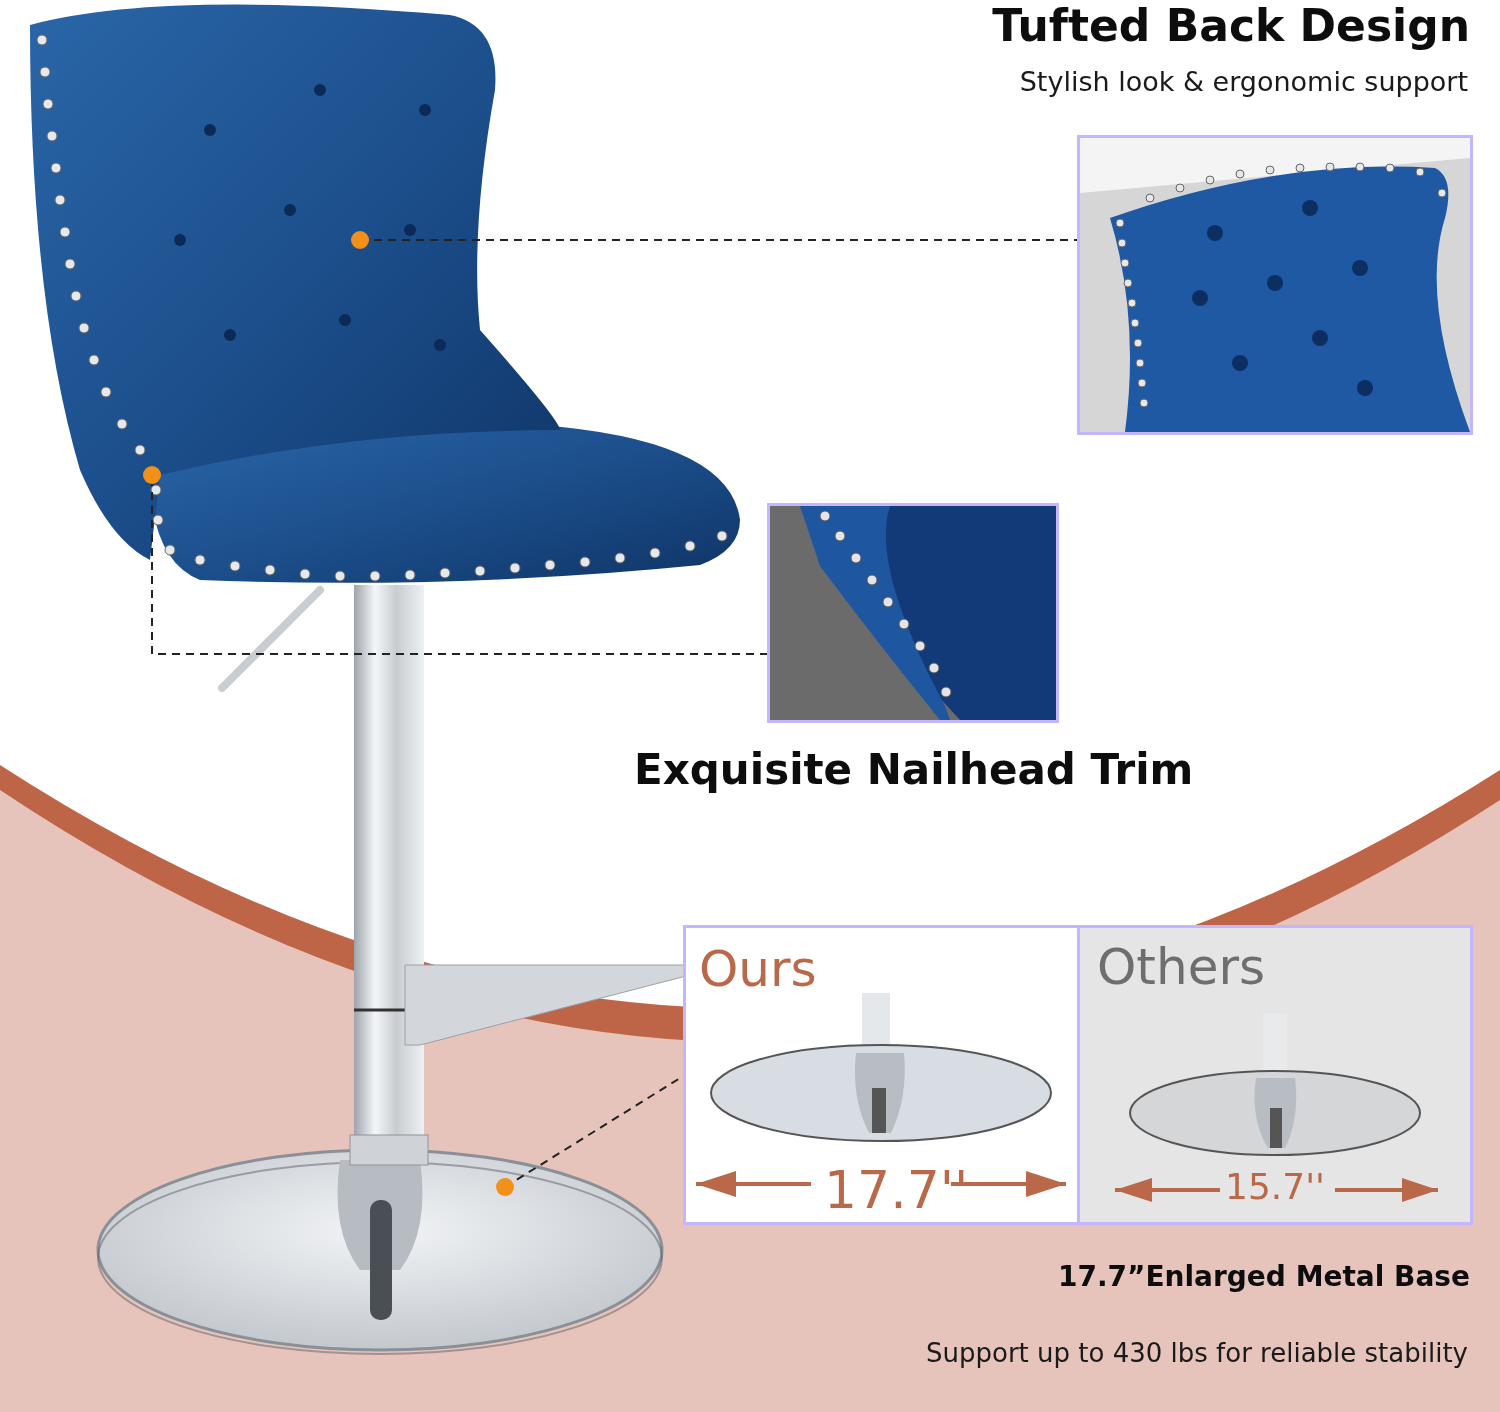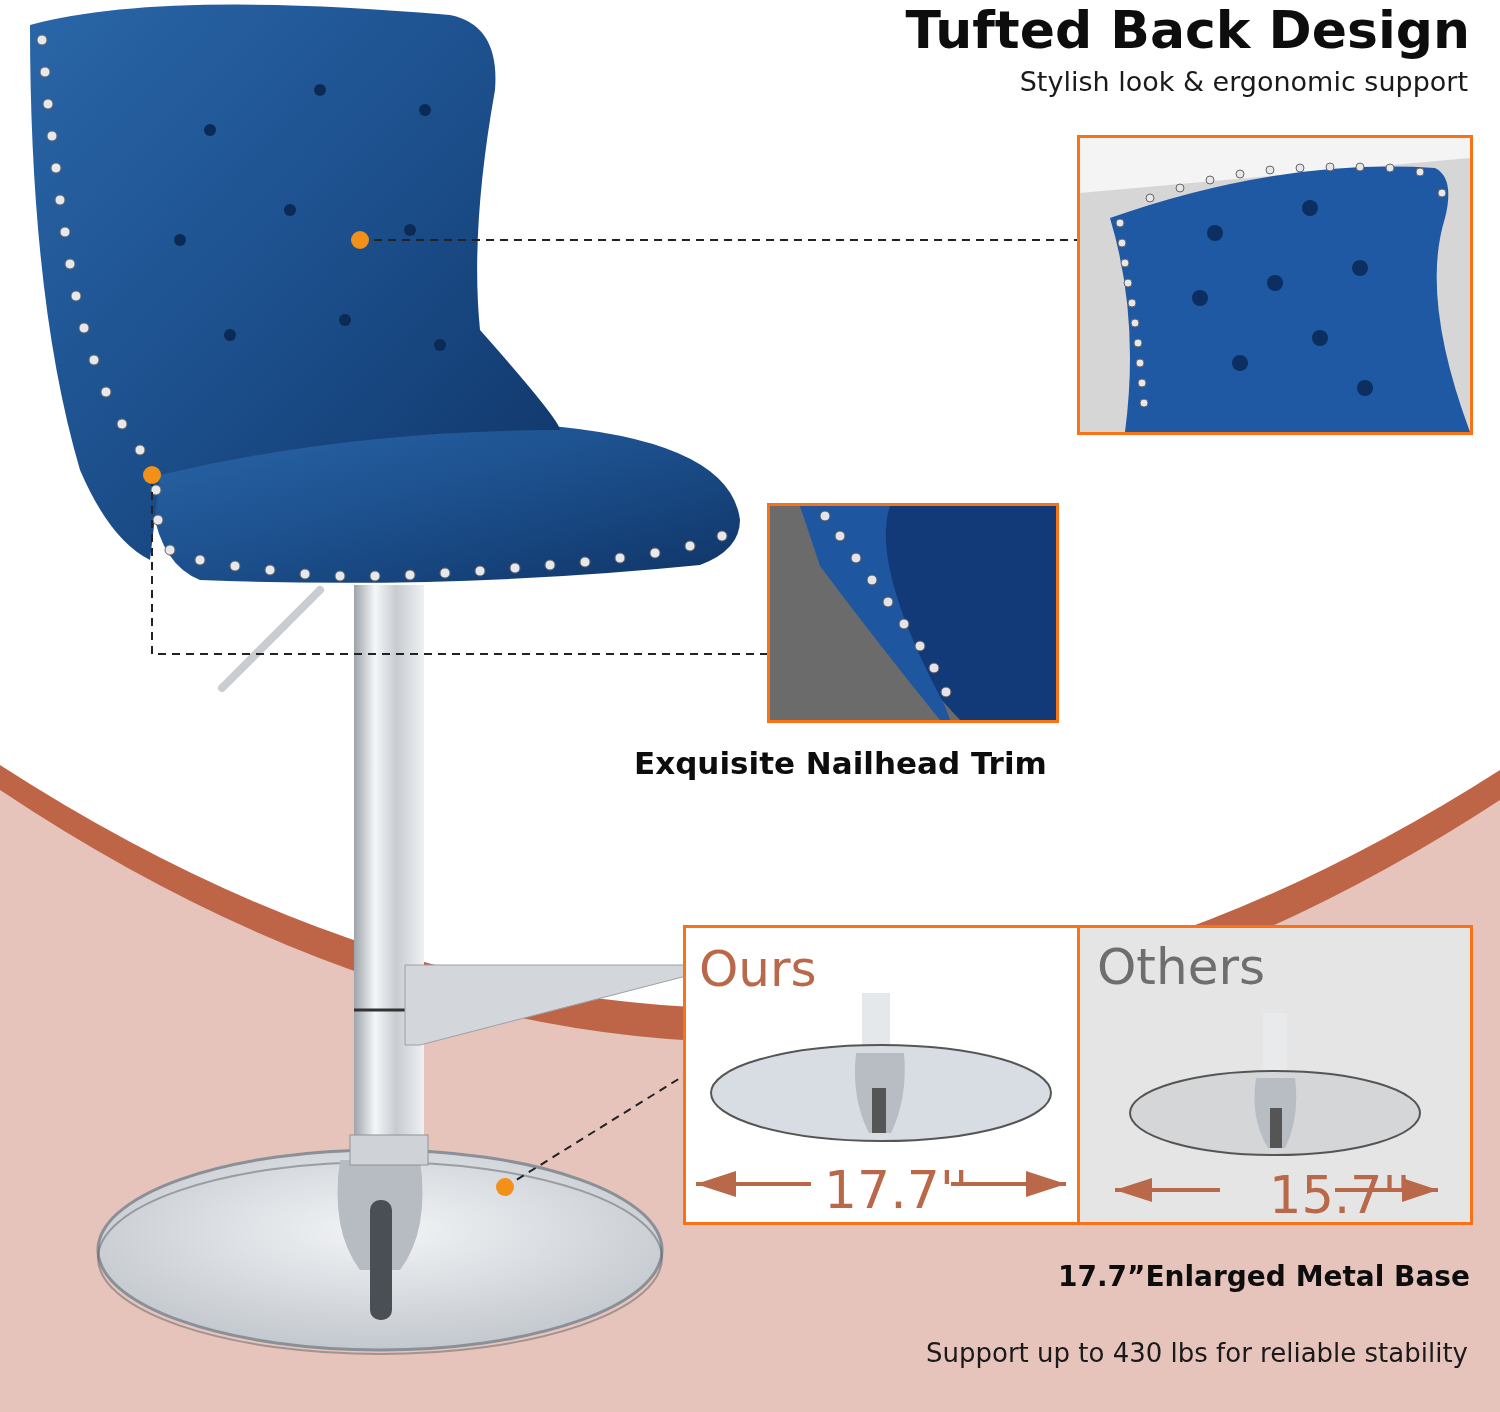--- a/index.html
+++ b/index.html
@@ -1,21 +1,21 @@
 <!DOCTYPE html>
 <html><head>
 <meta charset="utf-8">
 <style>
   html,body{margin:0;padding:0;}
   body{width:1500px;height:1412px;position:relative;overflow:hidden;background:#ffffff;font-family:"Liberation Sans","DejaVu Sans",sans-serif;}
   .abs{position:absolute;}
   .bg-svg{position:absolute;left:0;top:0;width:1500px;height:1412px;}
   .title{font-family:"DejaVu Sans","Liberation Sans",sans-serif;font-weight:bold;color:#0d0d0d;white-space:nowrap;}
   .sub{font-family:"DejaVu Sans","Liberation Sans",sans-serif;color:#1a1a1a;white-space:nowrap;}
-  .frame{position:absolute;border:3px solid #f97316;box-sizing:border-box;overflow:hidden;}
+  .frame{position:absolute;border:3px solid #c4b5fd;box-sizing:border-box;overflow:hidden;}
   .cmp-label{position:absolute;font-family:"DejaVu Sans",sans-serif;font-size:50px;}
   .dim{position:absolute;font-family:"DejaVu Sans",sans-serif;font-size:52px;color:#b9694a;}
   .dot{position:absolute;width:18px;height:18px;border-radius:50%;background:#f39019;}
 </style>
 </head>
 <body>
 
 <svg class="bg-svg" viewBox="0 0 1500 1412">
   <path d="M0,765 Q750,1250 1500,770 L1500,1412 L0,1412 Z" fill="#bf6547"></path>
   <path d="M0,790 Q750,1290 1500,800 L1500,1412 L0,1412 Z" fill="#e6c4bb"></path>
@@ -107,21 +107,21 @@
 
   <line x1="360" y1="240" x2="1078" y2="240" stroke="#222" stroke-width="2" stroke-dasharray="8,6"></line>
   <polyline points="152,478 152,654 768,654" fill="none" stroke="#222" stroke-width="2" stroke-dasharray="8,6"></polyline>
   <line x1="505" y1="1187" x2="685" y2="1075" stroke="#222" stroke-width="2" stroke-dasharray="8,6"></line>
 </svg>
 
 <div class="dot" style="left:351px;top:231px;"></div>
 <div class="dot" style="left:143px;top:466px;"></div>
 <div class="dot" style="left:496px;top:1178px;"></div>
 
-<div class="abs title" style="right:30px;top:0px;font-size:52px;">Tufted Back Design</div>
+<div class="abs title" style="right:30px;top:0px;font-size:44px;">Tufted Back Design</div>
 <div class="abs sub" style="right:32px;top:66px;font-size:27px;margin-left:44px;">Stylish look &amp; ergonomic support</div>
 
 <div class="frame" style="left:1077px;top:135px;width:396px;height:300px;background:#dcdcdc;">
   <svg width="390" height="294" viewBox="0 0 390 294">
     <rect width="390" height="294" fill="#d6d6d6"></rect>
     <path d="M0,0 L390,0 L390,20 L0,55 Z" fill="#f4f4f4"></path>
     <path d="M30,80 Q200,20 355,30 Q375,40 365,80 Q340,160 390,294 L45,294 Q60,180 30,80 Z" fill="#1f58a3"></path>
     <g fill="#0c2e60">
       <circle cx="135" cy="95" r="8"></circle>
         <circle cx="230" cy="70" r="8"></circle>
@@ -169,21 +169,21 @@
         <circle cx="86" cy="52" r="5"></circle>
         <circle cx="102" cy="74" r="5"></circle>
       <circle cx="118" cy="96" r="5"></circle>
         <circle cx="134" cy="118" r="5"></circle>
         <circle cx="150" cy="140" r="5"></circle>
         <circle cx="164" cy="162" r="5"></circle>
         <circle cx="176" cy="186" r="5"></circle>
     </g>
   </svg>
 </div>
-<div class="abs title" style="left:634px;top:745px;font-size:31px;text-align:right;">Exquisite Nailhead Trim</div>
+<div class="abs title" style="left:634px;top:745px;font-size:42px;text-align:right;">Exquisite Nailhead Trim</div>
 
 <div class="frame" style="left:683px;top:925px;width:397px;height:300px;background:#fff;">
   <div class="cmp-label" style="left:13px;top:12px;color:#b9694a;">Ours</div>
   <svg class="abs" style="left:0;top:0;" width="391" height="294" viewBox="0 0 391 294">
     <rect x="176" y="65" width="28" height="60" fill="#e5e8eb"></rect>
     <ellipse cx="195" cy="165" rx="170" ry="48" fill="#d8dde3" stroke="#555" stroke-width="2"></ellipse>
     <path d="M170,125 Q165,170 183,205 L205,205 Q222,170 218,125 Z" fill="#b8bdc3"></path>
     <rect x="186" y="160" width="14" height="45" fill="#555"></rect>
     <line x1="10" y1="256" x2="125" y2="256" stroke="#b9694a" stroke-width="4"></line>
     <polygon points="10,256 50,243 50,269" fill="#b9694a"></polygon>
@@ -198,17 +198,17 @@
   <svg class="abs" style="left:0;top:0;" width="390" height="294" viewBox="0 0 390 294">
     <rect x="183" y="85" width="24" height="65" fill="#e8eaec"></rect>
     <ellipse cx="195" cy="185" rx="145" ry="42" fill="#d4d6d8" stroke="#555" stroke-width="2"></ellipse>
     <path d="M176,150 Q170,190 188,220 L205,220 Q220,190 215,150 Z" fill="#b8bdc3"></path>
     <rect x="190" y="180" width="12" height="40" fill="#555"></rect>
     <line x1="35" y1="262" x2="140" y2="262" stroke="#b9694a" stroke-width="4"></line>
     <polygon points="35,262 72,250 72,274" fill="#b9694a"></polygon>
     <line x1="255" y1="262" x2="358" y2="262" stroke="#b9694a" stroke-width="4"></line>
     <polygon points="358,262 322,250 322,274" fill="#b9694a"></polygon>
   </svg>
-  <div class="dim" style="left:145px;top:238px;font-size:51px;margin-left:44px;">15.7''</div>
+  <div class="dim" style="left:145px;top:238px;font-size:36px;">15.7''</div>
 </div>
 
 <div class="abs title" style="right:30px;top:1260px;font-size:28px;">17.7”Enlarged Metal Base</div>
 <div class="abs sub" style="right:32px;top:1338px;font-size:26px;">Support up to 430 lbs for reliable stability</div>
 
 </body></html>

